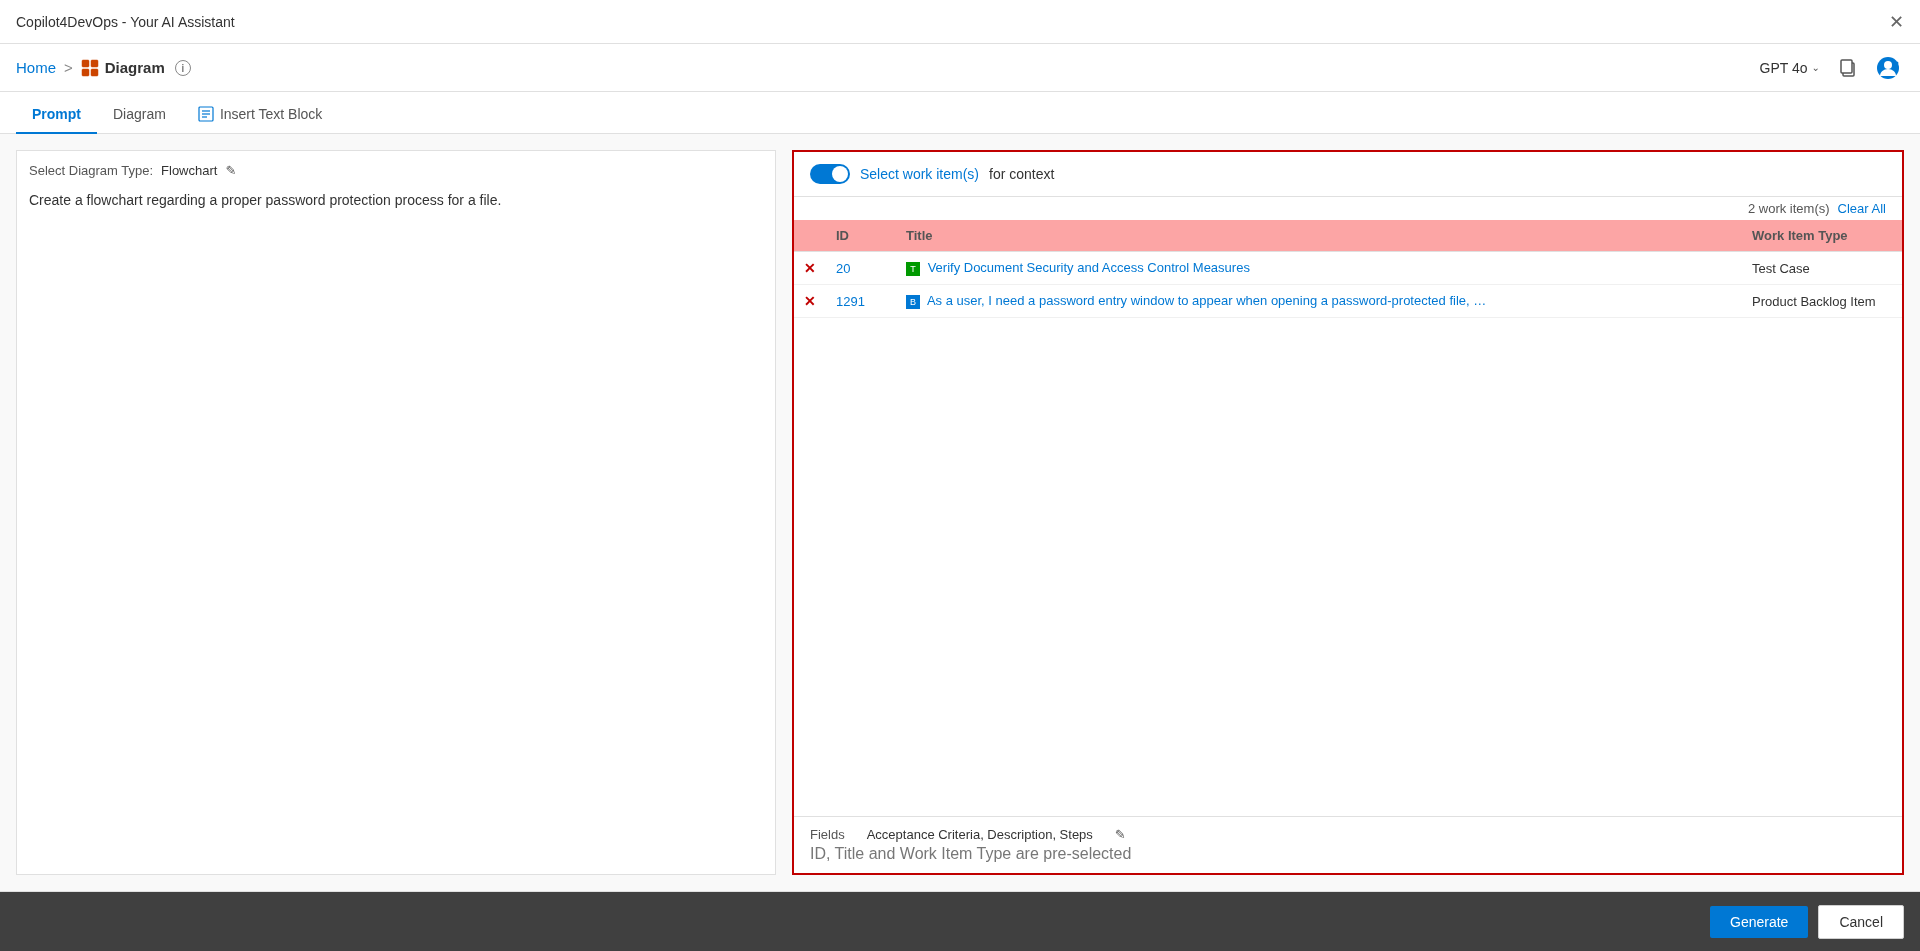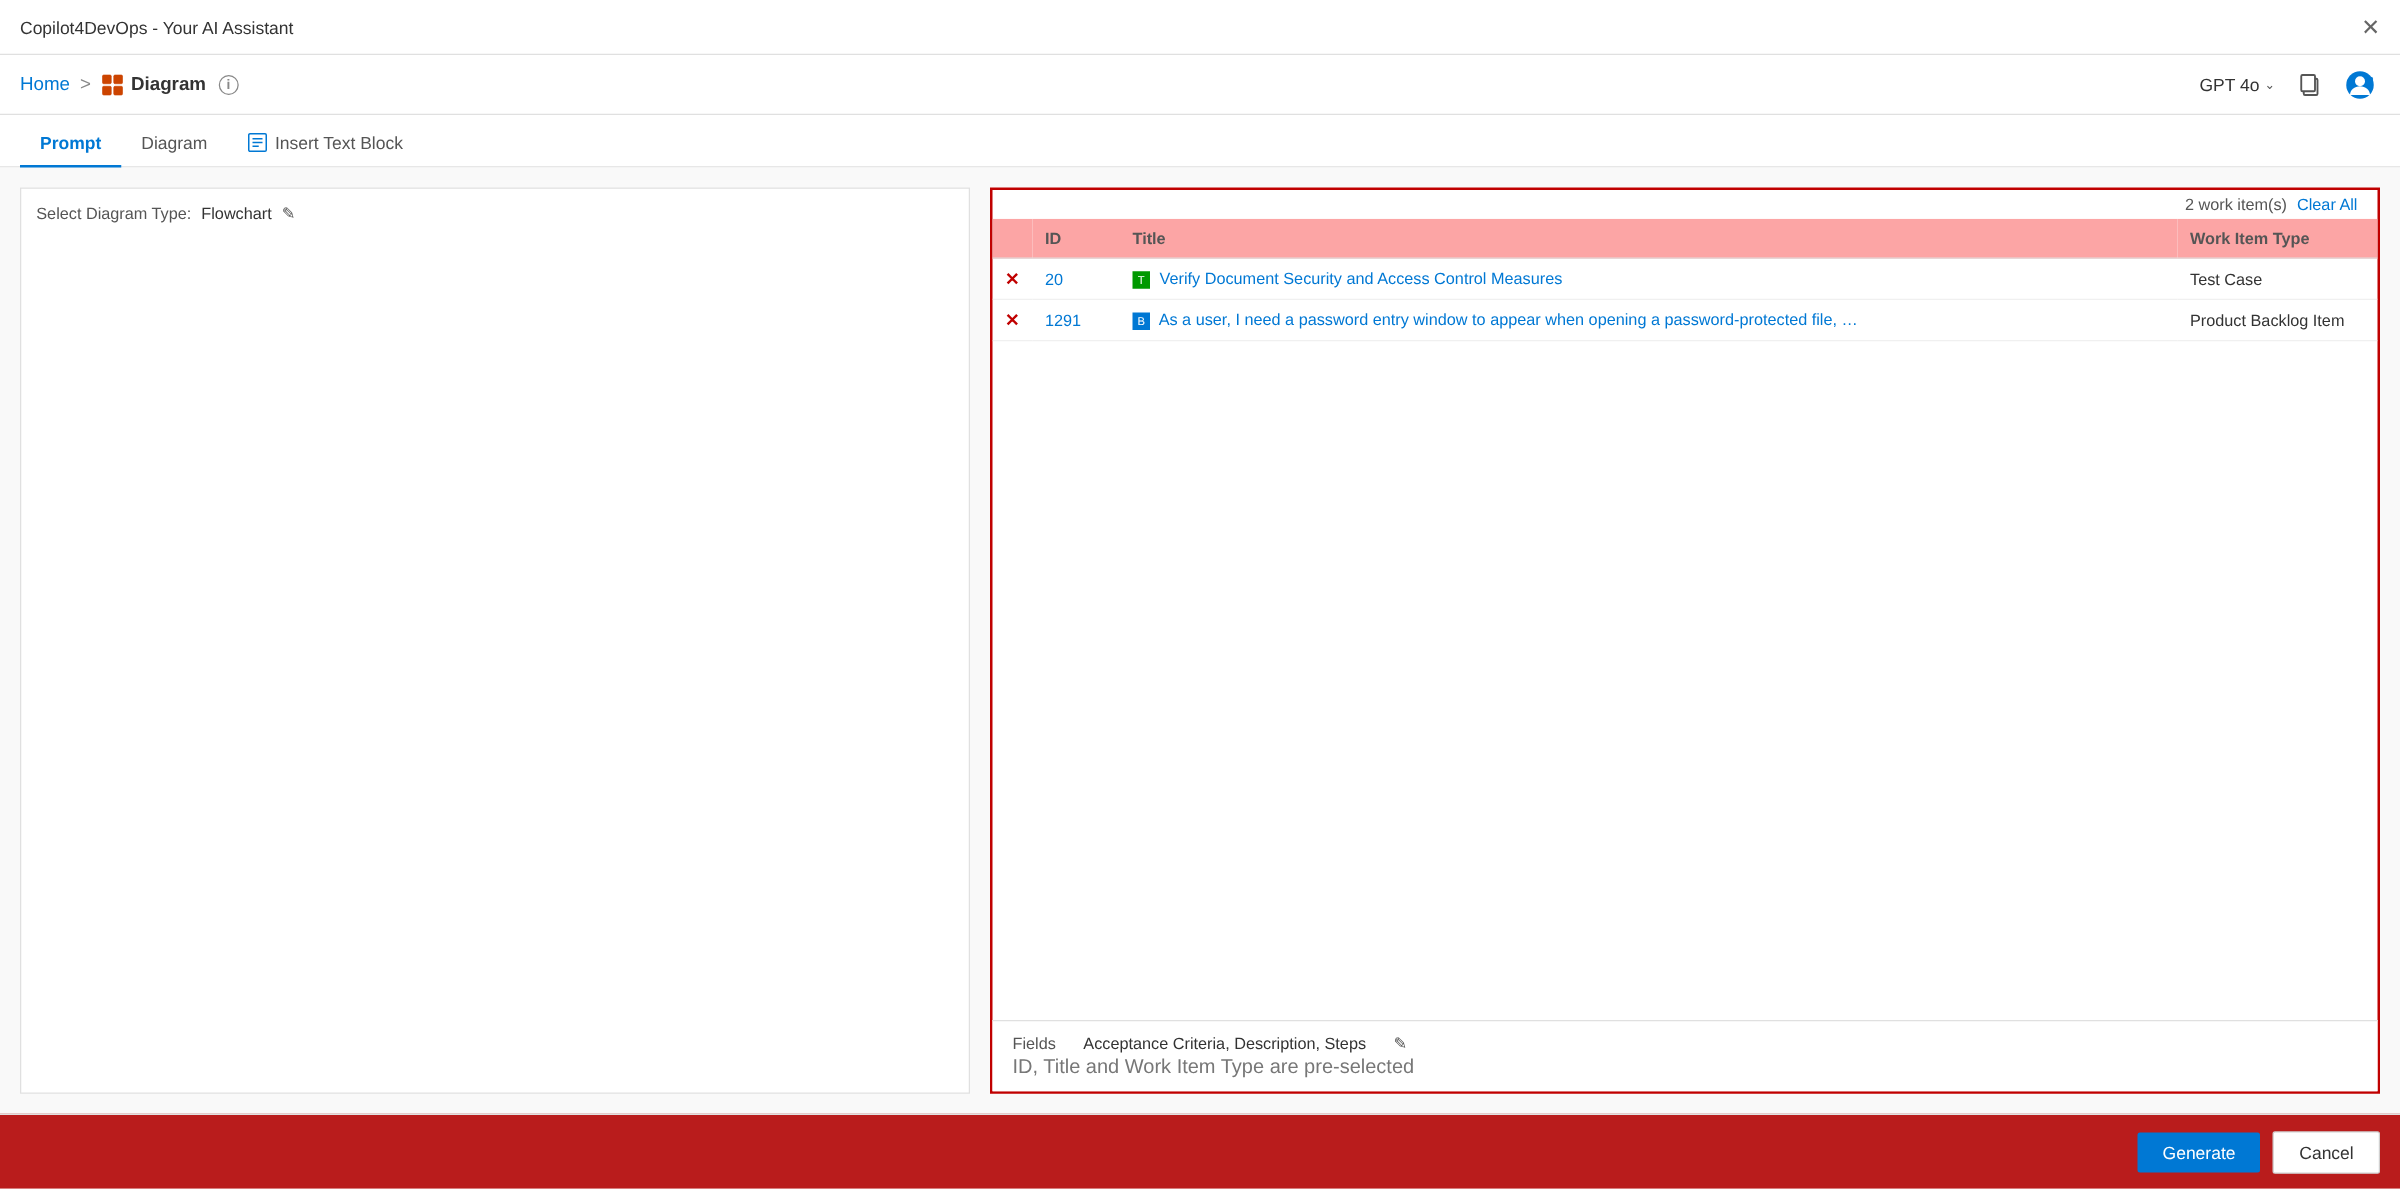--- a/index.html
+++ b/index.html
@@ -145,21 +145,21 @@
     .fields-row { display: flex; align-items: center; gap: 22px; }
     .fields-label { color: #555; font-weight: 500; }
     .fields-values { color: #333; }
     .fields-pre-selected { color: #777; font-size: 16px; margin-top: 3px; }
 
     
     .bottom-bar {
       display: flex; align-items: center; justify-content: flex-end;
       padding: 12px 16px; gap: 10px;
       border-top: 1px solid #e0e0e0;
-      background: #b91c1c; height: 60px;
+      background: #404040; height: 60px;
     }
     .generate-btn {
       background: #0078d4; color: #fff; border: none; padding: 8px 20px;
       font-size: 14px; cursor: pointer; border-radius: 2px; font-weight: 500;
     }
     .cancel-btn {
       background: #fff; color: #333; border: 1px solid #d0d0d0; padding: 8px 20px;
       font-size: 14px; cursor: pointer; border-radius: 2px;
     }
   </style>
@@ -230,24 +230,32 @@
 </div>
 
 <div class="main-content">
 
   <div class="left-panel">
     <div class="diagram-type-row">
       <span class="diagram-type-label">Select Diagram Type:</span>
       <span class="diagram-type-value">Flowchart</span>
       <span class="edit-icon">✎</span>
     </div>
+    <div class="prompt-text">Create a flowchart regarding a proper password protection process for a file.</div>
   </div>
 
   <div class="right-panel">
 
+    <div class="work-item-header">
+      <div class="work-item-header-left">
+        <div class="toggle"></div>
+        <span class="select-work-item-link">Select work item(s)</span>
+        <span class="for-context-text">for context</span>
+      </div>
+    </div>
 
     <div class="work-item-count-row">
       <span>2 work item(s)</span>
       <span class="clear-all-link">Clear All</span>
     </div>
 
     <div class="work-items-table">
       <table class="wi-table">
         <thead>
           <tr>

